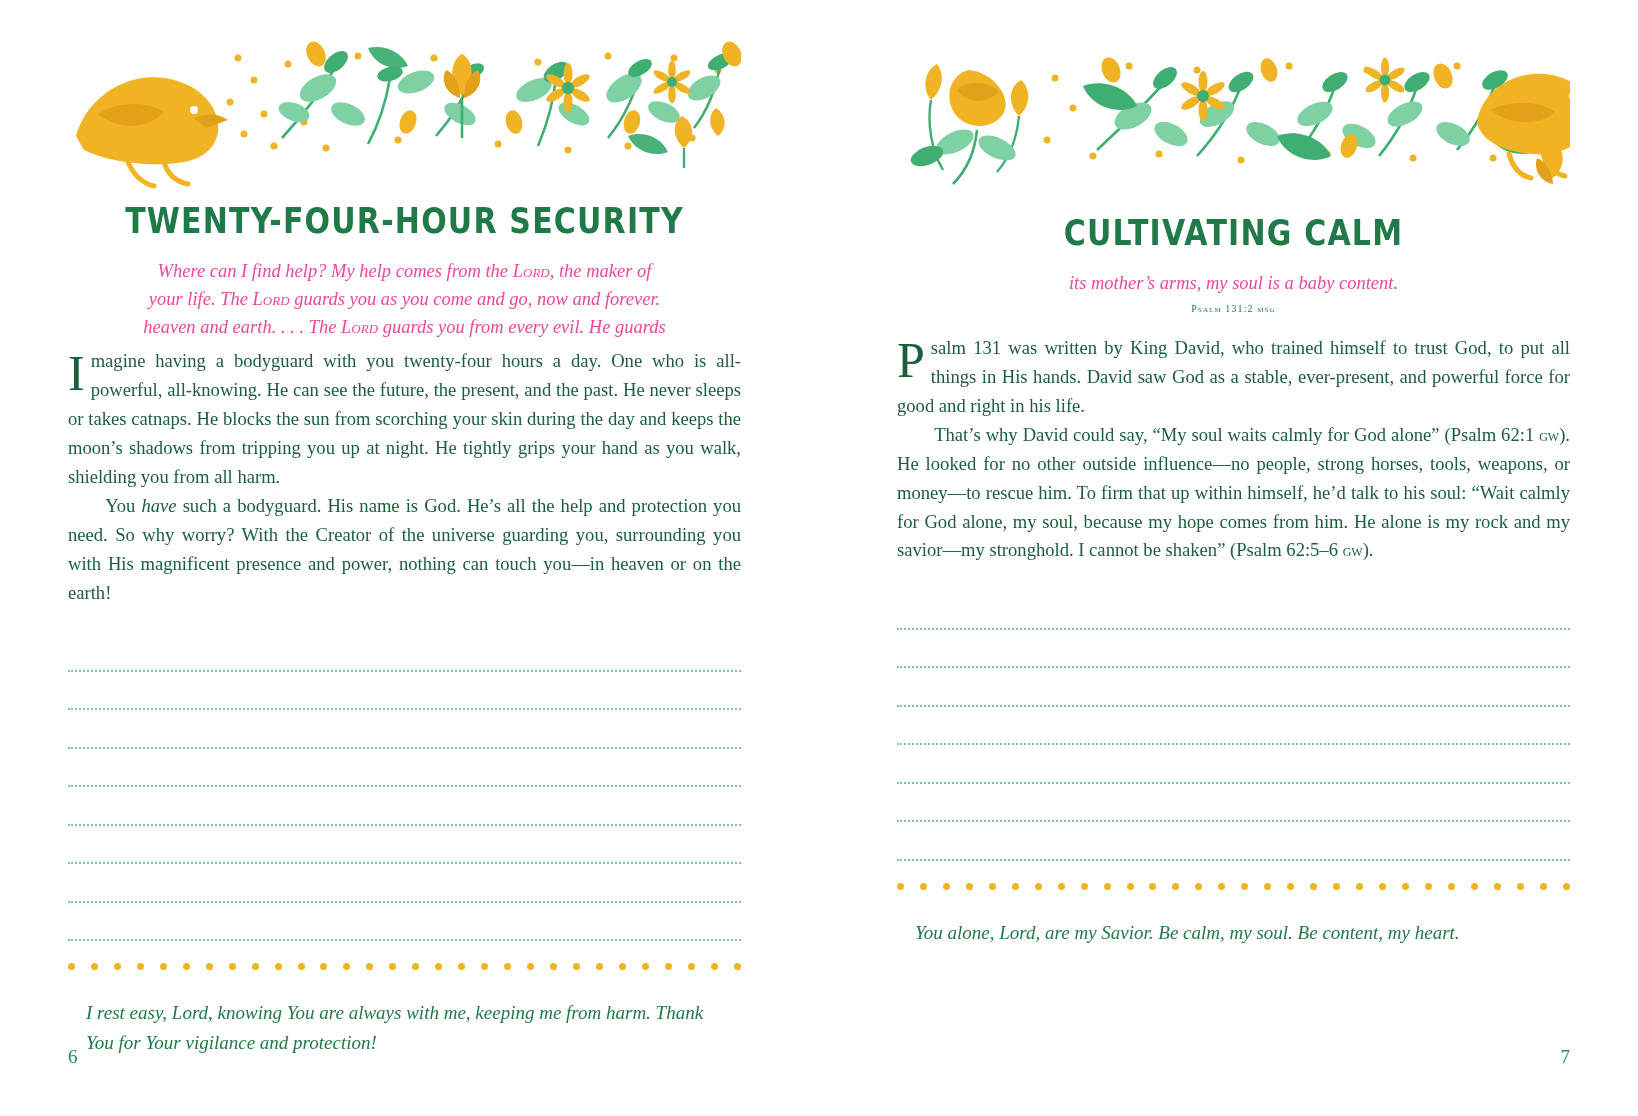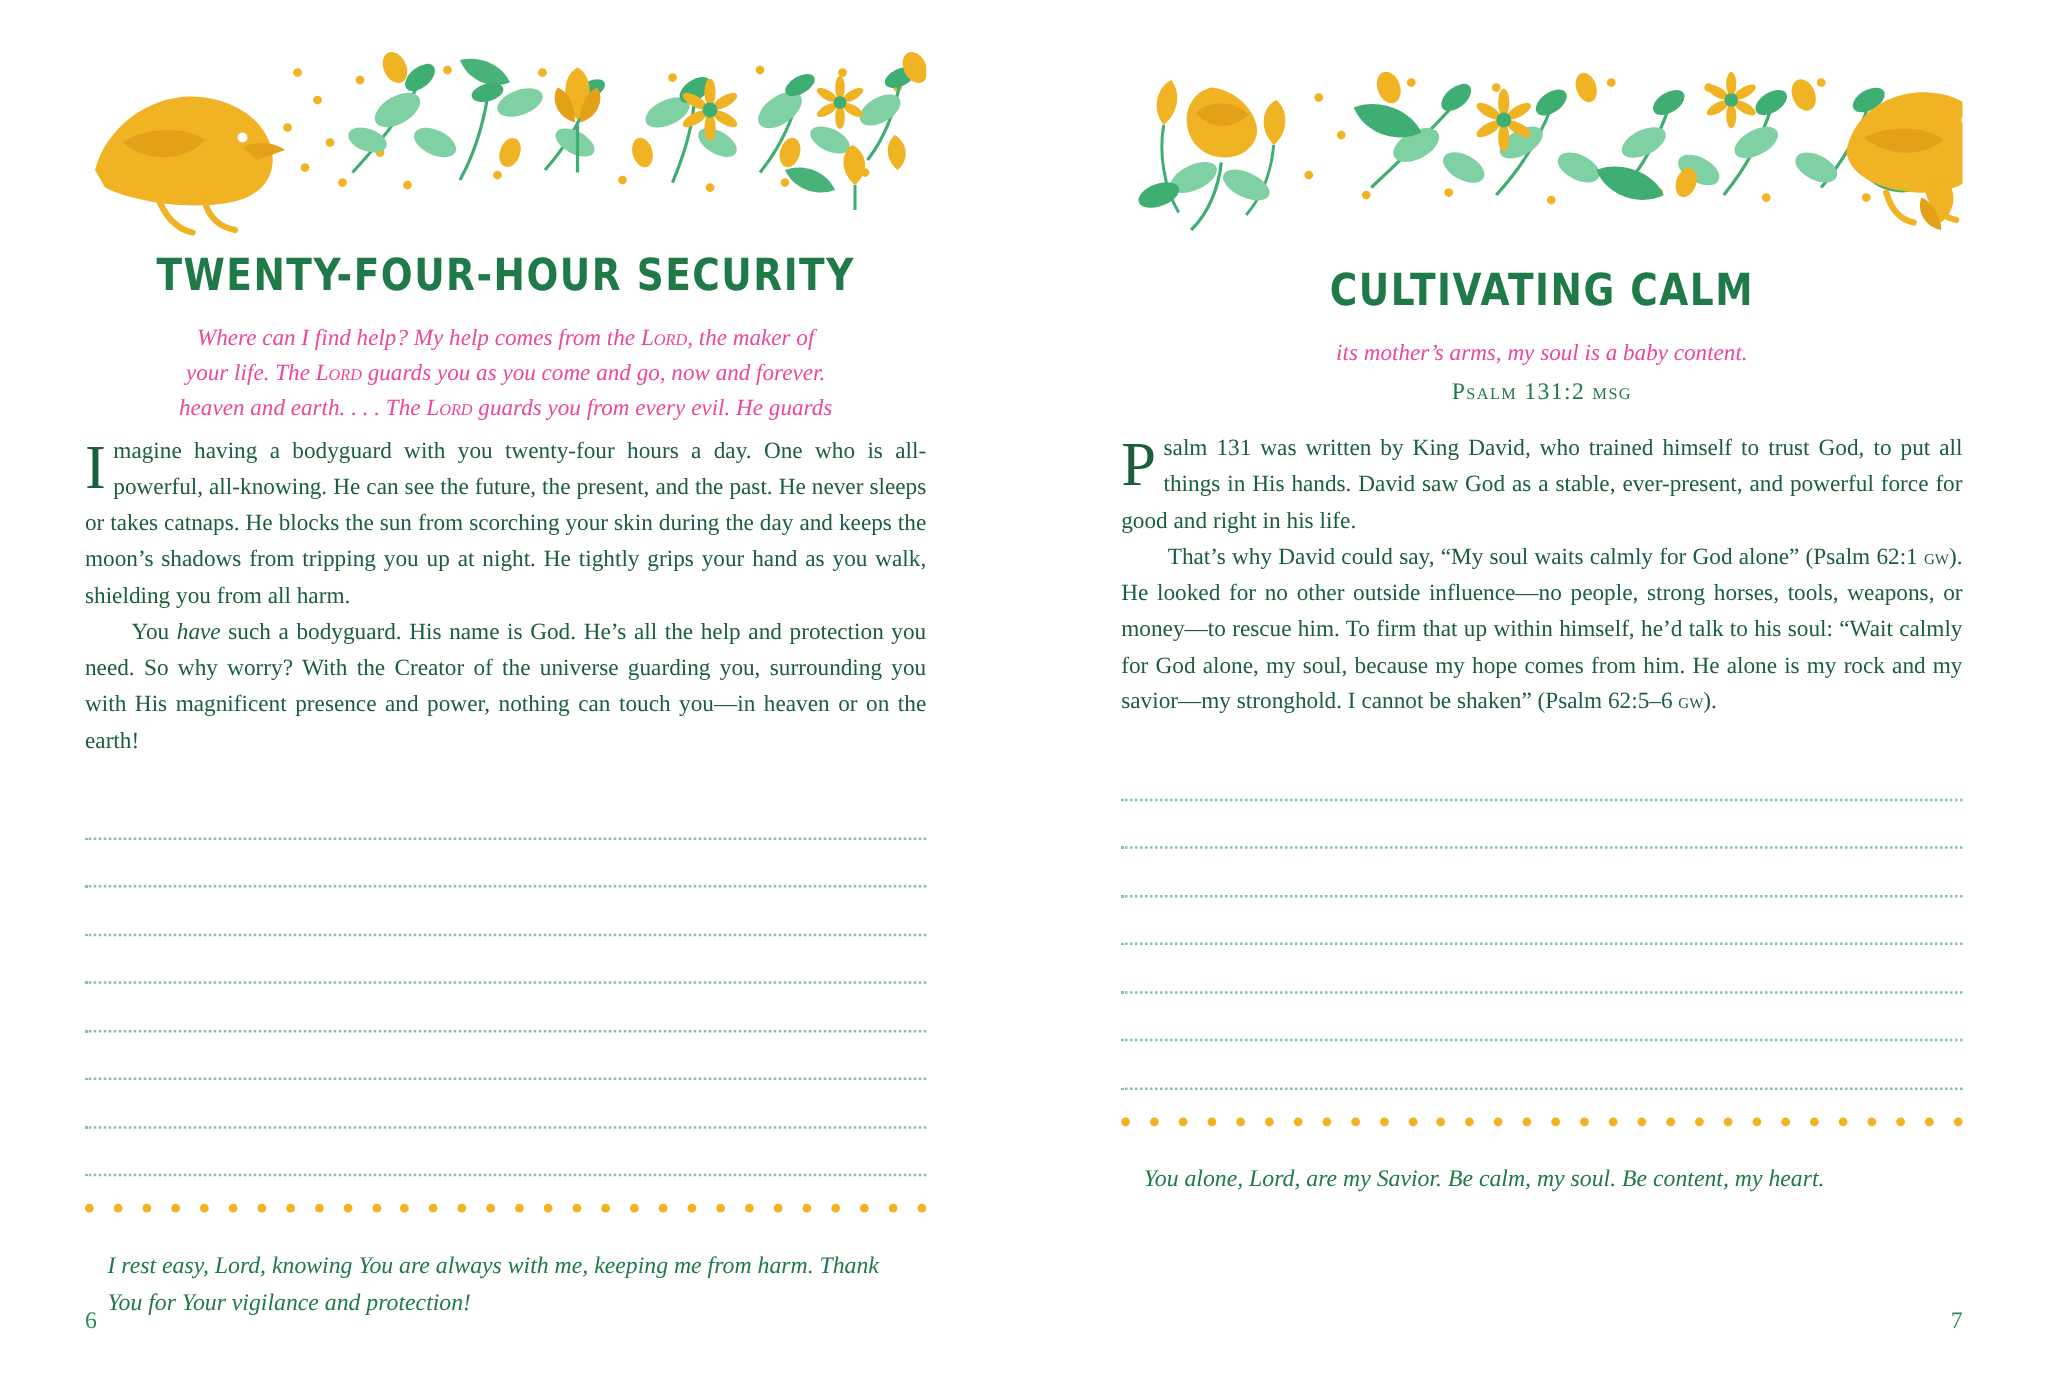--- a/index.html
+++ b/index.html
@@ -63,21 +63,21 @@
     margin: 0 auto 6px auto;
     width: 88%;
   }
   .scripture .sc {
     font-variant: small-caps;
     font-style: italic;
   }
   .ref {
     text-align: center;
     font-family: "Liberation Serif", serif;
-    font-size: 19px;
+    font-size: 10px;
     font-variant: small-caps;
     letter-spacing: 1.1px;
     color: #1f7a48;
     margin: 2px 0 20px 0;
   }
 
   
   .body-text {
     color: #1b5e3c;
     font-size: 18.6px;

